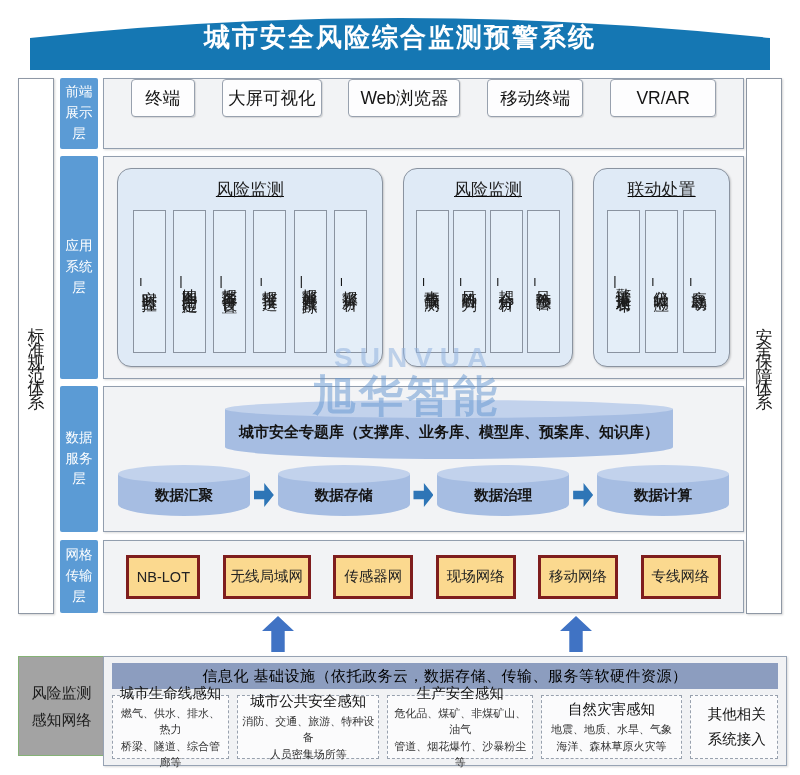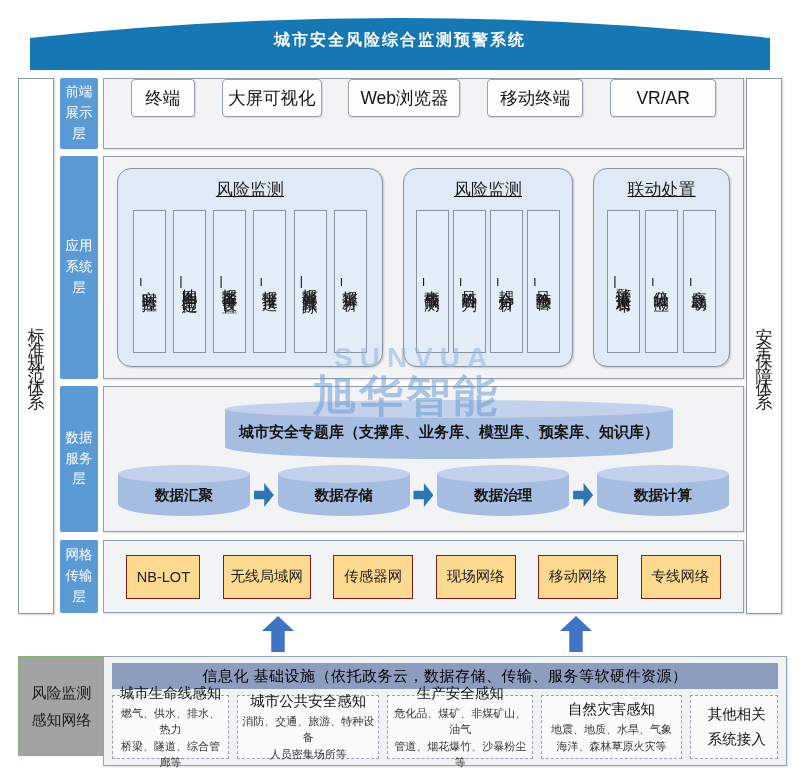--- a/index.html
+++ b/index.html
@@ -2,22 +2,22 @@
 <html><head>
 <meta charset="utf-8">
 <style>
   * { margin:0; padding:0; box-sizing:border-box; }
   html,body { background:#ffffff; }
   body { font-family:"Liberation Sans","DejaVu Sans",sans-serif; }
   #stage { position:relative; width:800px; height:775px; background:#ffffff; overflow:hidden; }
 
   
   .banner-svg { position:absolute; left:30px; top:12px; width:740px; height:58px; }
-  .banner-title { position:absolute; left:30px; top:30px; width:740px; text-align:center;
-    color:#ffffff; font-size:16px; font-weight:bold; letter-spacing:2px; }
+  .banner-title { position:absolute; left:30px; top:20px; width:740px; text-align:center;
+    color:#ffffff; font-size:26px; font-weight:bold; letter-spacing:2px; }
 
   
   .side-bar { position:absolute; top:78px; width:36px; height:536px; background:#ffffff;
     border:1px solid #8f98a5; box-shadow:1px 1px 2px rgba(0,0,0,.18);
     display:flex; align-items:center; justify-content:center; }
   .side-bar .vtext { writing-mode:vertical-rl; text-orientation:upright;
     font-size:17px; color:#1c1c1c; letter-spacing:13px; padding-top:13px; }
 
   
   .layer-label { position:absolute; left:60px; width:38px; background:#5b9bd5; border-radius:2px;
@@ -54,21 +54,21 @@
     font-size:15px; font-weight:600; color:#141414; text-align:center; padding-top:14px; }
   .pipe { position:absolute; left:0; top:82px; width:100%; padding:0 14px;
     display:flex; align-items:center; justify-content:space-between; height:52px; }
   .smallcyl { width:132px; height:42px; font-size:14.5px; font-weight:600; color:#141414;
     text-align:center; padding-top:12px; }
   .flow-arrow { width:20px; height:24px; background:#2e75b6;
     clip-path:polygon(0 32%, 52% 32%, 52% 0, 100% 50%, 52% 100%, 52% 68%, 0 68%); }
 
   
   .r4 { display:flex; align-items:center; justify-content:space-evenly; }
-  .orangebox { height:44px; background:#fbd98f; border:1px solid #7f1d1d;
+  .orangebox { height:44px; background:#fbd98f; border:3px solid #7f1d1d;
     display:flex; align-items:center; justify-content:center; font-size:14.5px; color:#222; }
 
   
   .up-arrow { position:absolute; width:32px; height:36px; background:#4073c4;
     clip-path:polygon(50% 0, 100% 42%, 71% 42%, 71% 100%, 29% 100%, 29% 42%, 0 42%); }
 
   
   .greenbox { position:absolute; left:18px; top:656px; width:87px; height:100px;
     background:#a3a3a3; border:1px solid #85b276; display:flex; align-items:center; justify-content:center; }
   .greenbox span { width:66px; text-align:center; font-size:15px; color:#1b1b1b; line-height:1.8; }

